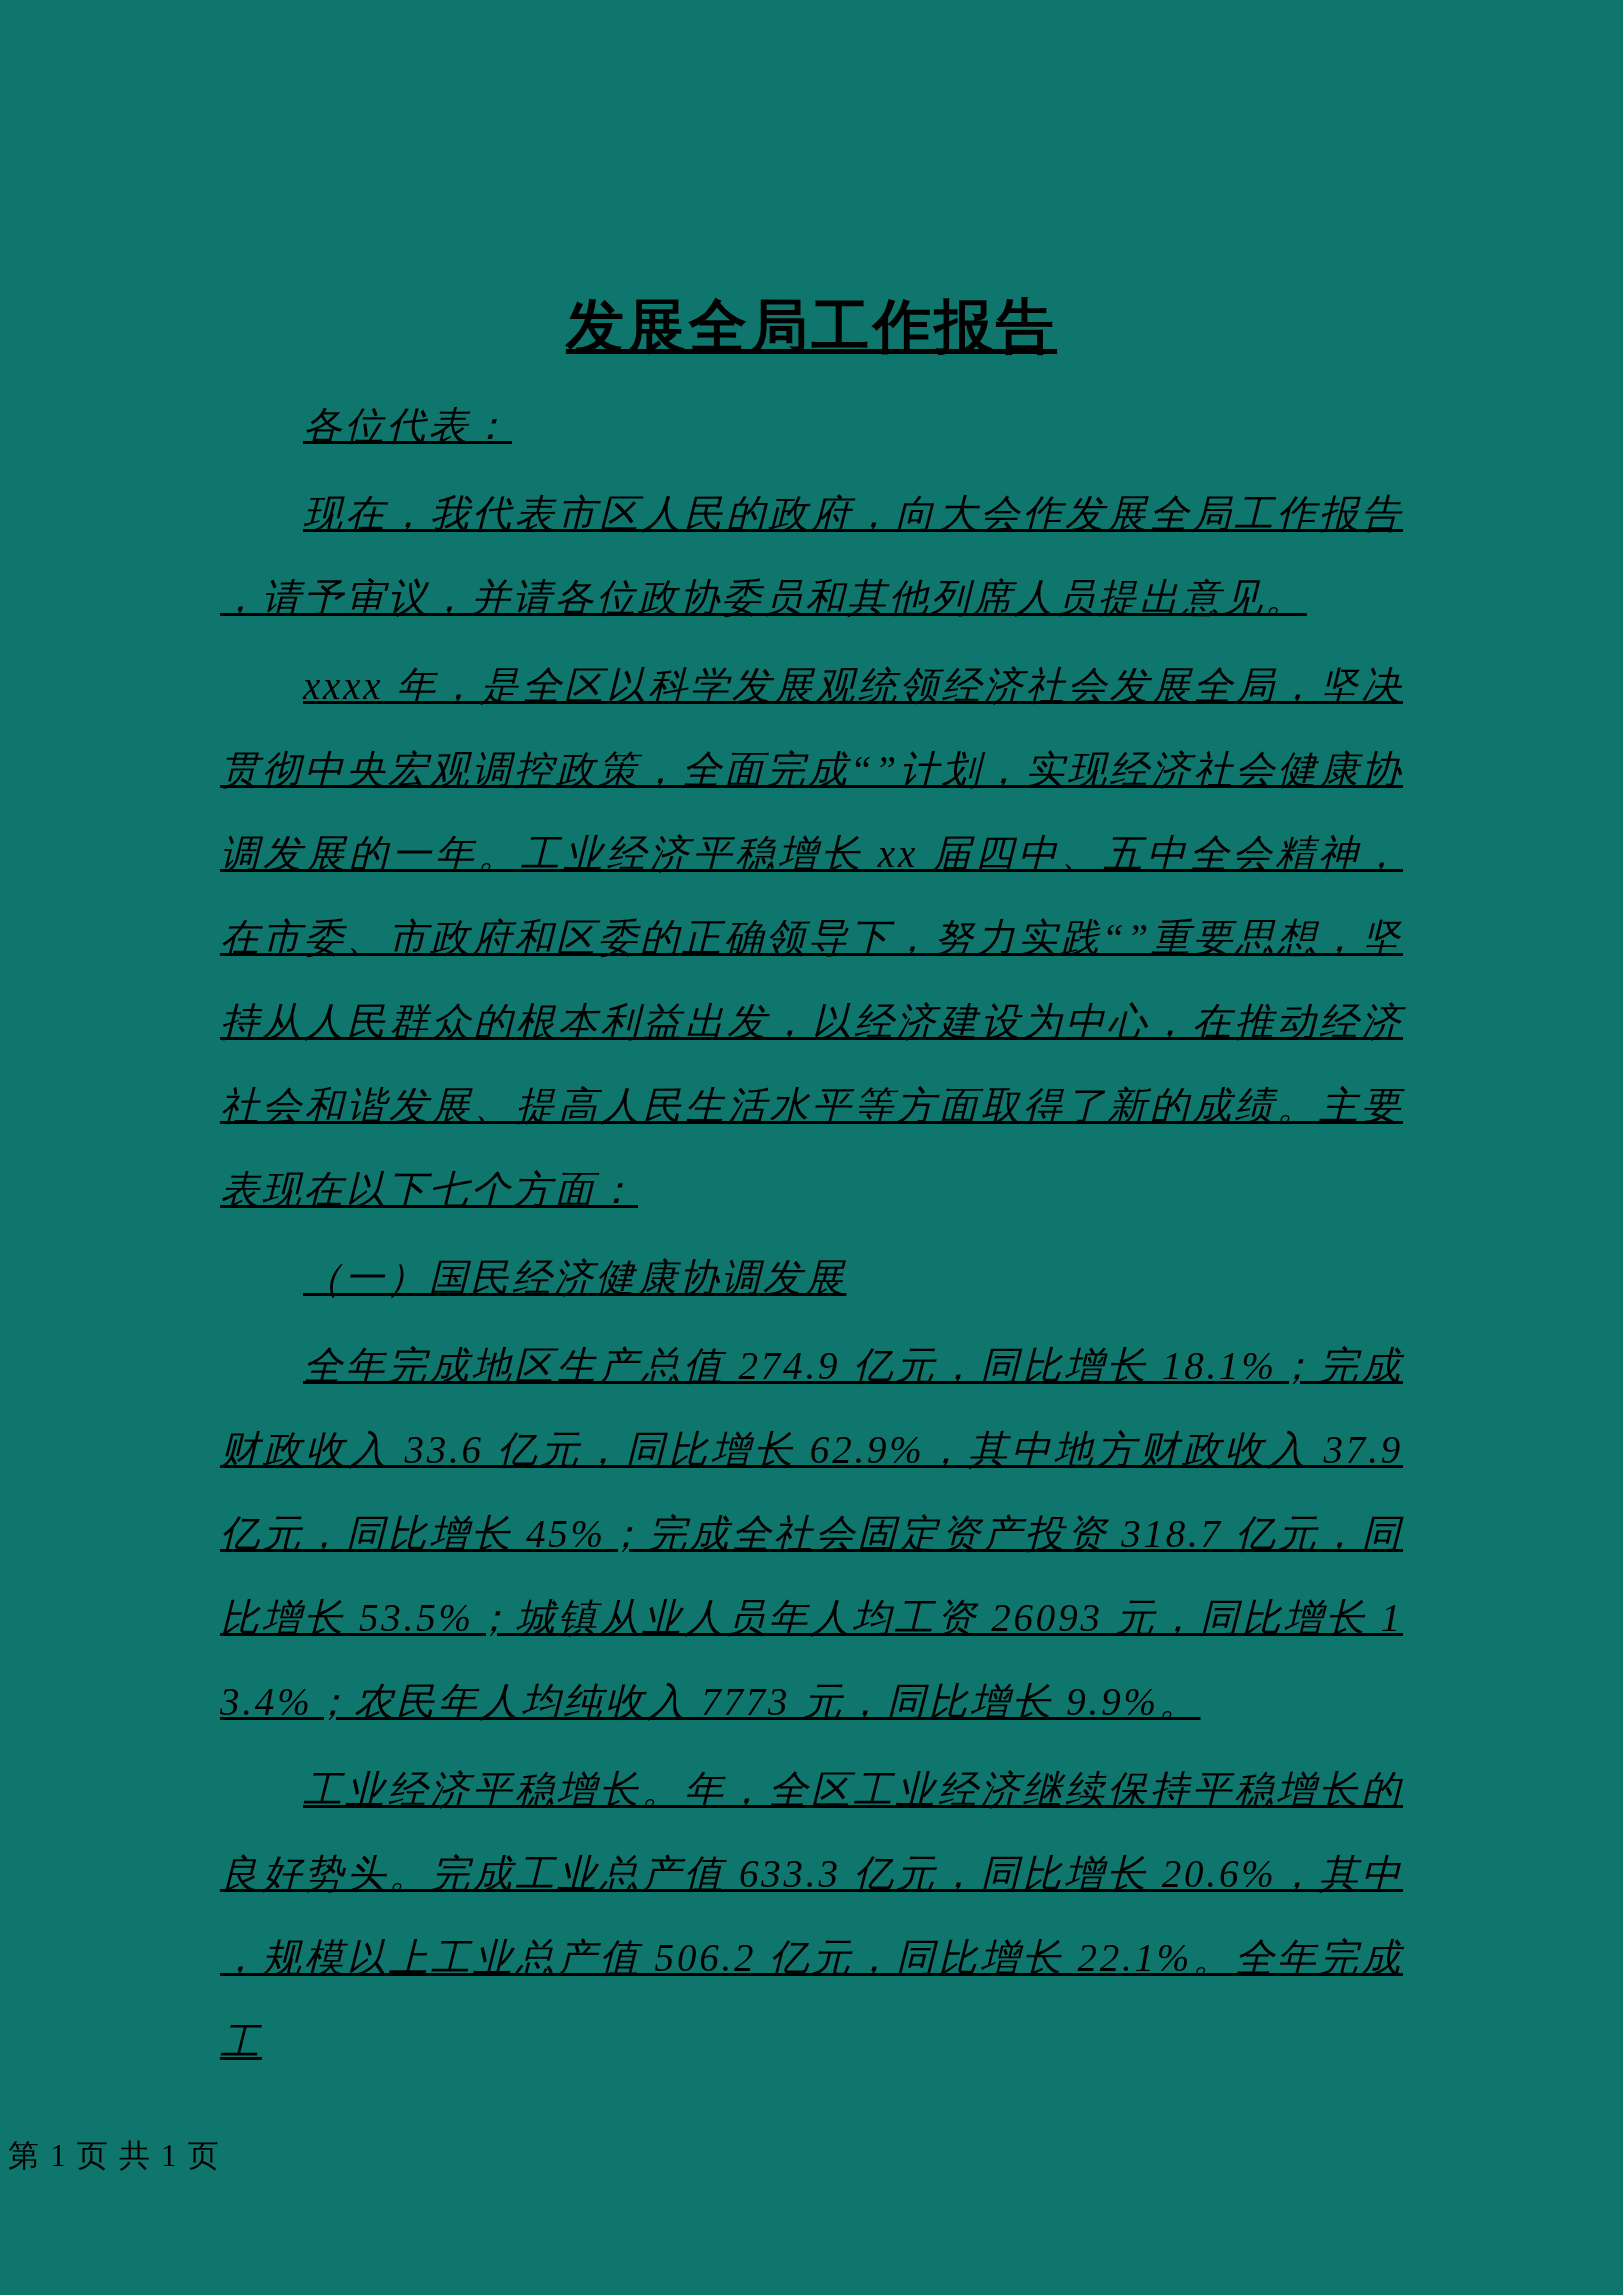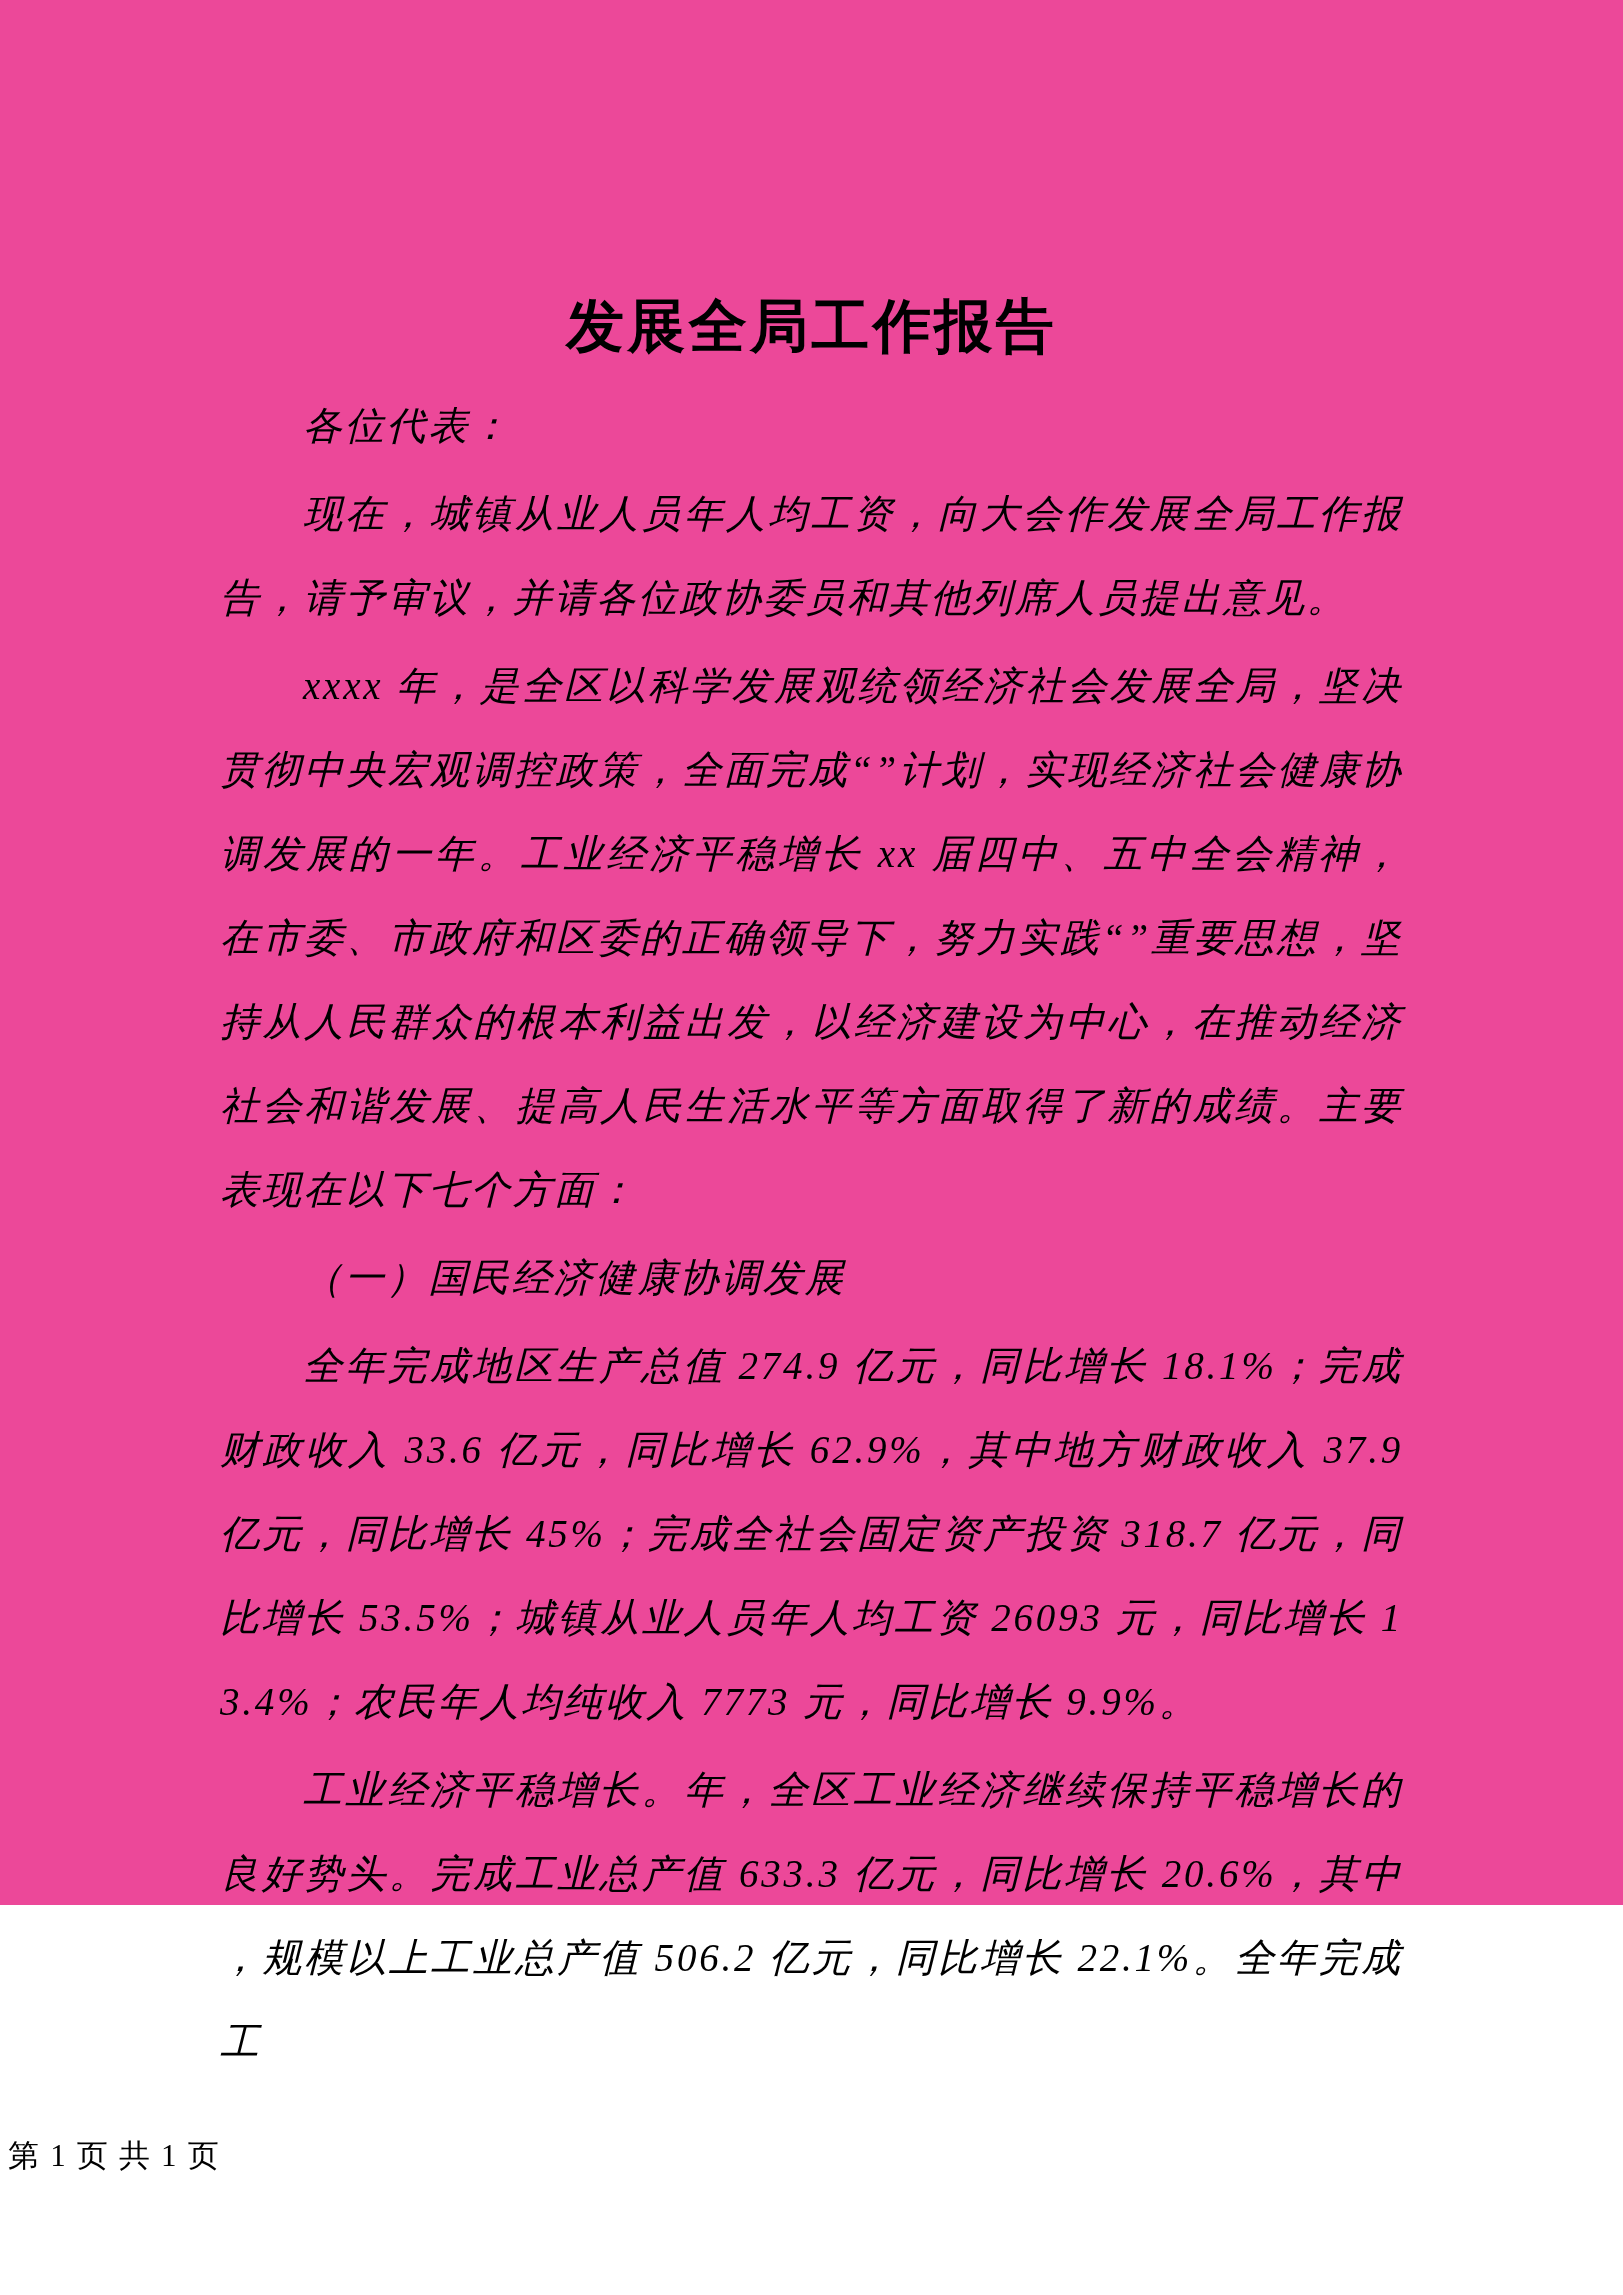--- a/index.html
+++ b/index.html
@@ -12,24 +12,25 @@
     background: #ffffff;
     color: #000000;
     overflow: hidden;
     position: relative;
   }
   .page {
     position: absolute;
     left: 0;
     top: 0;
     width: 1623px;
-    height: 1905px;
+    height: 2295px;
     box-sizing: border-box;
     padding: 286px 216px 0 216px;
-    background: #ec4899;
+    background: #0f766e;
+    text-decoration: underline;
   }
   .doc-title {
     margin: 0 0 17px 0;
     font-family: "Liberation Serif", "DejaVu Serif", serif;
     font-weight: 700;
     font-size: 58px;
     line-height: 81px;
     text-align: center;
     letter-spacing: 3.4px;
   }
@@ -61,21 +62,21 @@
 </style>
 </head>
 <body>
 
 <div class="page">
 
   <h1 class="doc-title">发展全局工作报告</h1>
 
   <div class="content">
     <p>各位代表：</p>
-    <p>现在，城镇从业人员年人均工资，向大会作发展全局工作报告，请予审议，并请各位政协委员和其他列席人员提出意见。</p>
+    <p>现在，我代表市区人民的政府，向大会作发展全局工作报告，请予审议，并请各位政协委员和其他列席人员提出意见。</p>
     <p>xxxx 年，是全区以科学发展观统领经济社会发展全局，坚决贯彻中央宏观调控政策，全面完成“”计划，实现经济社会健康协调发展的一年。工业经济平稳增长 xx 届四中、五中全会精神，在市委、市政府和区委的正确领导下，努力实践“”重要思想，坚持从人民群众的根本利益出发，以经济建设为中心，在推动经济社会和谐发展、提高人民生活水平等方面取得了新的成绩。主要表现在以下七个方面：</p>
     <p>（一）国民经济健康协调发展</p>
     <p>全年完成地区生产总值 274.9 亿元，同比增长 18.1%；完成财政收入 33.6 亿元，同比增长 62.9%，其中地方财政收入 37.9 亿元，同比增长 45%；完成全社会固定资产投资 318.7 亿元，同比增长 53.5%；城镇从业人员年人均工资 26093 元，同比增长 13.4%；农民年人均纯收入 7773 元，同比增长 9.9%。</p>
     <p>工业经济平稳增长。年，全区工业经济继续保持平稳增长的良好势头。完成工业总产值 633.3 亿元，同比增长 20.6%，其中，规模以上工业总产值 506.2 亿元，同比增长 22.1%。全年完成工</p>
   </div>
 
   <div class="page-footer">
     <span>第 1 页 共 1 页</span>
   </div>
 

